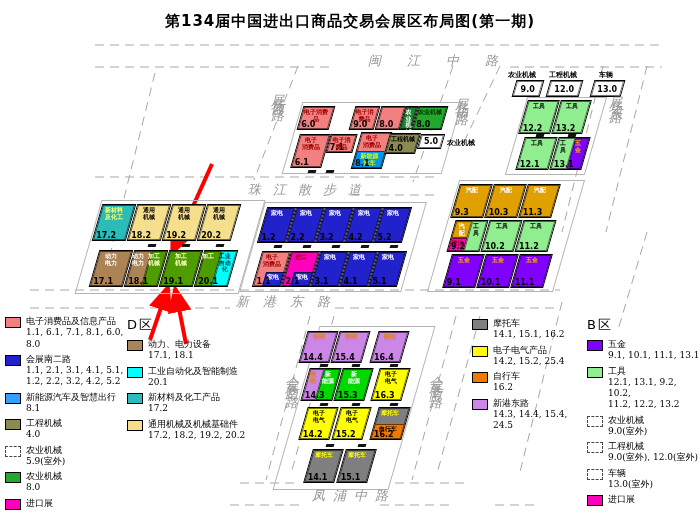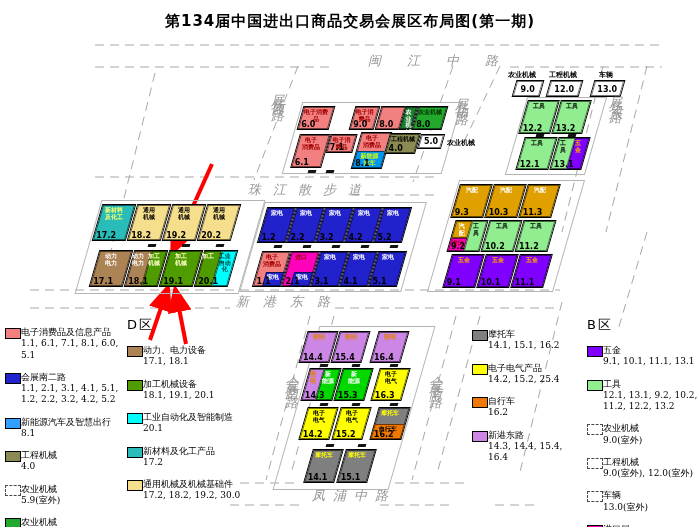--- a/index.html
+++ b/index.html
@@ -18,21 +18,21 @@
         border:0.5px solid rgba(0,0,0,0.55);}
   .plabel{transform:skewX(16deg);font-size:6px;font-weight:bold;line-height:1.12;
           text-align:center;white-space:pre-line;padding-top:1px;}
   .bnum{position:absolute;bottom:0;left:2px;font-size:8px;font-weight:bold;
         transform:skewX(16deg);color:#000;white-space:nowrap;}
   .bnum.ctr{left:0;right:0;text-align:center;bottom:2px;}
   .outl{position:absolute;border:1px solid #b4b4b4;transform:skewX(-16deg);}
   .conn{position:absolute;width:8px;height:3px;background:#141414;transform:skewX(-16deg);}
   .zone{position:absolute;}
   .zhead{font-size:13px;letter-spacing:2px;color:#000;margin-bottom:5px;}
-  .zitem{display:flex;margin-bottom:4px;align-items:flex-start;margin-top:11px;}
+  .zitem{display:flex;gap:5px;margin-bottom:4px;align-items:flex-start;}
   .sw{width:16px;height:11px;border:1px solid #000;flex:none;margin-top:1px;box-sizing:border-box;}
   .sw.dashed{border:1.6px dashed #4a4a4a;background:#fff;}
   .ztxt{min-width:0;}
   .ziname{font-size:9px;line-height:1.25;color:#000;display:block;}
   .zinums{font-size:9px;line-height:1.25;color:#000;display:block;white-space:pre-line;
           font-family:"DejaVu Serif","Liberation Serif",serif;}
 </style>
 </head>
 <body>
 
@@ -491,21 +491,21 @@
     <div class="mt lbl" style="left: 599px; top: 70px;">车辆</div>
     <div class="mt lbl" style="left: 447px; top: 138px;">农业机械</div>
   </div>
 
 <div id="legend">
     <div class="zone" style="left: 5px; top: 316px; width: 120px;">
       <div class="zitem">
         <div class="sw" style="background: rgb(242, 128, 128);"></div>
         <div class="ztxt">
           <div class="ziname">电子消费品及信息产品</div>
-          <div class="zinums">1.1, 6.1, 7.1, 8.1, 6.0, 5.1</div>
+          <div class="zinums">1.1, 6.1, 7.1, 8.1, 6.0, 8.0</div>
         </div>
       </div>
       <div class="zitem">
         <div class="sw" style="background: rgb(34, 34, 204);"></div>
         <div class="ztxt">
           <div class="ziname">会展南二路</div>
           <div class="zinums">1.1, 2.1, 3.1, 4.1, 5.1,
 1.2, 2.2, 3.2, 4.2, 5.2</div>
         </div>
       </div>
@@ -547,45 +547,38 @@
     <div class="zone" style="left: 127px; top: 316px; width: 175px;">
       <div class="zhead">D区</div>
       <div class="zitem">
         <div class="sw" style="background: rgb(171, 131, 84);"></div>
         <div class="ztxt">
           <div class="ziname">动力、电力设备</div>
           <div class="zinums">17.1, 18.1</div>
         </div>
       </div>
       <div class="zitem">
-        <div class="sw" style="background: rgb(78, 156, 0);"></div>
-        <div class="ztxt">
-          <div class="ziname">加工机械设备</div>
-          <div class="zinums">18.1, 19.1, 20.1</div>
-        </div>
-      </div>
-      <div class="zitem">
         <div class="sw" style="background: rgb(0, 255, 255);"></div>
         <div class="ztxt">
           <div class="ziname">工业自动化及智能制造</div>
           <div class="zinums">20.1</div>
         </div>
       </div>
       <div class="zitem">
         <div class="sw" style="background: rgb(42, 188, 184);"></div>
         <div class="ztxt">
           <div class="ziname">新材料及化工产品</div>
           <div class="zinums">17.2</div>
         </div>
       </div>
       <div class="zitem">
         <div class="sw" style="background: rgb(245, 222, 140);"></div>
         <div class="ztxt">
           <div class="ziname">通用机械及机械基础件</div>
-          <div class="zinums">17.2, 18.2, 19.2, 30.0</div>
+          <div class="zinums">17.2, 18.2, 19.2, 20.2</div>
         </div>
       </div>
     </div>
     <div class="zone" style="left: 472px; top: 318px; width: 112px;">
       <div class="zitem">
         <div class="sw" style="background: rgb(127, 127, 127);"></div>
         <div class="ztxt">
           <div class="ziname">摩托车</div>
           <div class="zinums">14.1, 15.1, 16.2</div>
         </div>
@@ -601,21 +594,21 @@
         <div class="sw" style="background: rgb(240, 120, 0);"></div>
         <div class="ztxt">
           <div class="ziname">自行车</div>
           <div class="zinums">16.2</div>
         </div>
       </div>
       <div class="zitem">
         <div class="sw" style="background: rgb(204, 135, 230);"></div>
         <div class="ztxt">
           <div class="ziname">新港东路</div>
-          <div class="zinums">14.3, 14.4, 15.4, 16.4</div>
+          <div class="zinums">14.3, 14.4, 15.4, 24.5</div>
         </div>
       </div>
     </div>
     <div class="zone" style="left: 587px; top: 316px; width: 113px;">
       <div class="zhead">B区</div>
       <div class="zitem">
         <div class="sw" style="background: rgb(127, 0, 255);"></div>
         <div class="ztxt">
           <div class="ziname">五金</div>
           <div class="zinums">9.1, 10.1, 11.1, 13.1</div>

